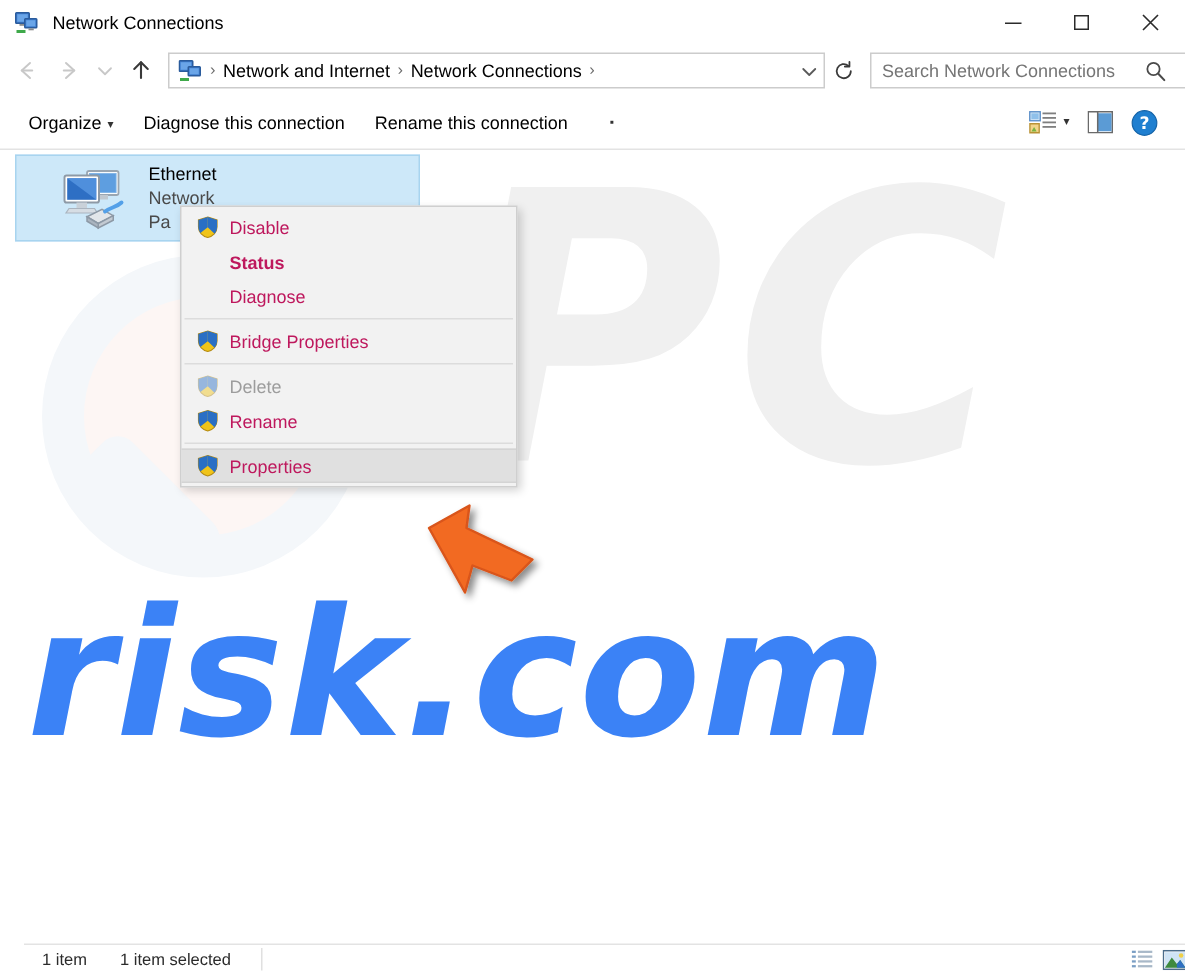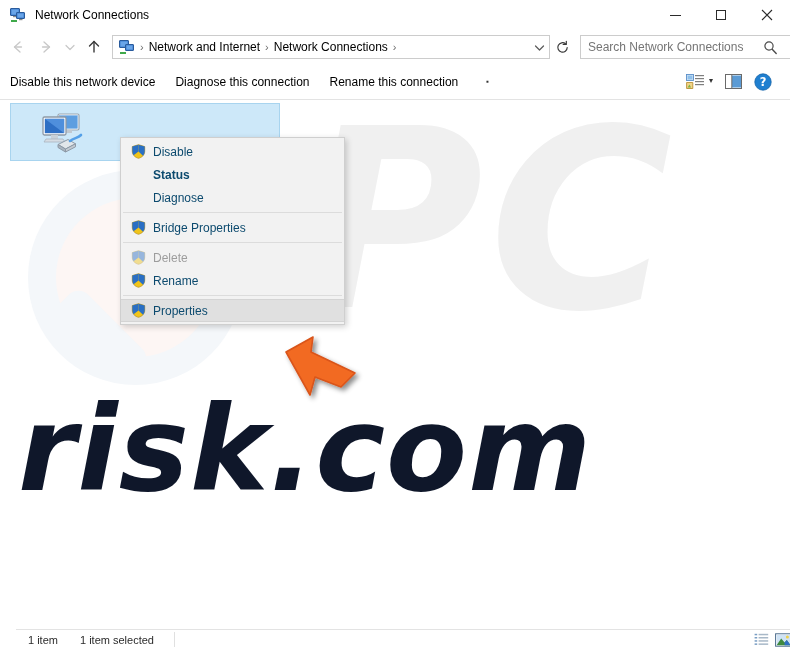--- a/index.html
+++ b/index.html
@@ -63,21 +63,21 @@
     user-select: none;
   }
   .wm-risk {
     position: absolute;
     left: 18px; top: 390px;
     font-family: "DejaVu Sans", sans-serif;
     font-size: 118px;
     font-weight: bold;
     font-style: italic;
     letter-spacing: 1px;
-    color: #0f172a;
+    color: #3b82f6;
     line-height: 1;
     user-select: none;
   }
 
   
   .titlebar {
     position: absolute;
     left: 0; top: 0;
     width: 790px; height: 30px;
     background: #ffffff;
@@ -300,21 +300,21 @@
     box-sizing: border-box;
     padding: 2px 0;
     z-index: 20;
     box-shadow: 2px 2px 6px rgba(0,0,0,0.18);
   }
   .ctx-item {
     height: 23px;
     display: flex;
     align-items: center;
     font-size: 12px;
-    color: #0c4a6e;
+    color: #be185d;
     padding: 0 2px;
     box-sizing: border-box;
   }
   .ctx-item.highlight {
     background: #e0e0e0;
     border-top: 1px solid #d4d4d4;
     border-bottom: 1px solid #d4d4d4;
   }
   .ctx-item.bold { font-weight: bold; }
   .ctx-item.disabled { color: #9d9d9d; }
@@ -474,21 +474,23 @@
     <span class="search-icon-wrap">
       <svg width="15" height="15" viewBox="0 0 15 15">
         <circle cx="6" cy="6" r="4.1" stroke="#4a4a4a" stroke-width="1.2" fill="none"></circle>
         <path d="M9.2 9.2 L13.2 13.4" stroke="#4a4a4a" stroke-width="1.4" fill="none" stroke-linecap="round"></path>
       </svg>
     </span>
   </div>
 </div>
 
 <div class="commandbar">
-  <div class="cmd-item">Disable this network device</div>
+  <div class="cmd-item first">
+    <span>Organize</span><span class="cmd-caret">▾</span>
+  </div>
   <div class="cmd-item">Diagnose this connection</div>
   <div class="cmd-item">Rename this connection</div>
   <div class="cmd-overflow">▪</div>
   <div class="cmd-spacer"></div>
 
   <div class="cmd-icon-btn">
     <svg width="19" height="17" viewBox="0 0 19 17">
       <rect x="0.5" y="1.5" width="7" height="6" fill="#cfe3f5" stroke="#5b8fc9" stroke-width="0.9"></rect>
       <rect x="1.6" y="2.6" width="4.8" height="3.8" fill="#8fc0ea"></rect>
       <rect x="9" y="2" width="9" height="1.2" fill="#7f7f7f"></rect>
@@ -535,20 +537,25 @@
         <path d="M7.8 10.8 L27.2 10.8 L27.2 25.2 Z" fill="#5b9ae4" opacity="0.75"></path>
         <rect x="14" y="27" width="7" height="4" fill="#c9d1d9"></rect>
         <path d="M9 31 L26 31 L28 34 L7 34 Z" fill="#d6dde4" stroke="#aab4bf" stroke-width="0.8"></path>
 
         <path d="M21 36.5 L31 31.5 L38.5 35.8 L28.5 41 Z" fill="#e2e6ea" stroke="#8d99a6" stroke-width="1"></path>
         <path d="M28.5 41 L28.5 44 L38.5 38.8 L38.5 35.8 Z" fill="#c3cad2" stroke="#8d99a6" stroke-width="1"></path>
         <path d="M21 36.5 L21 39.5 L28.5 44 L28.5 41 Z" fill="#aab4bf" stroke="#8d99a6" stroke-width="1"></path>
 
         <path d="M33 33 C37 30, 41 30, 44 27" stroke="#54a0e8" stroke-width="2.6" fill="none" stroke-linecap="round"></path>
       </svg>
+    </span>
+    <span class="file-text">
+      <span class="file-name">Ethernet</span>
+      <span class="file-sub">Network</span>
+      <span class="file-sub">Pa</span>
     </span>
   </div>
 
 </div>
 
 <div class="ctxmenu">
 
   <div class="ctx-item">
     <span class="ctx-icon-slot">
       <svg width="15" height="15" viewBox="0 0 15 15">

